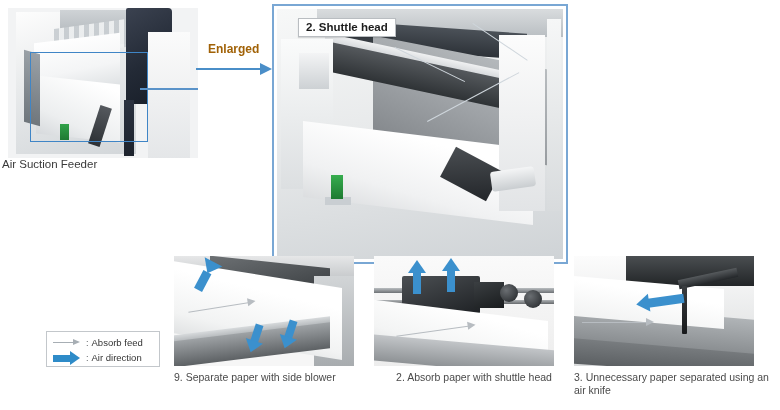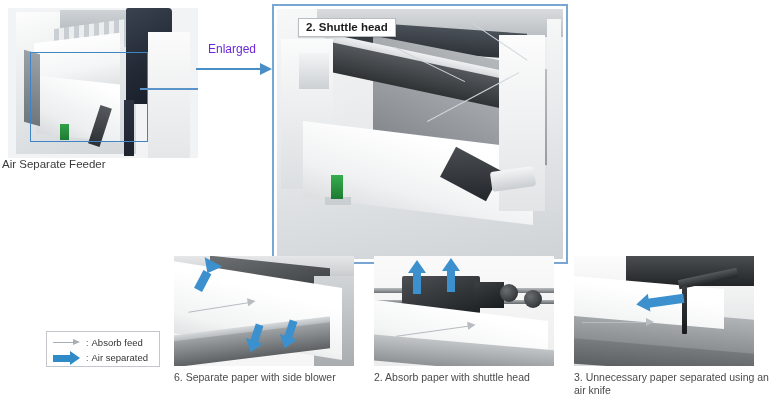--- a/index.html
+++ b/index.html
@@ -45,22 +45,22 @@
       border:1.6px solid #3f85c6;box-sizing:border-box;}
 
   .fig-caption{position:absolute;left:2px;top:158px;font-size:11.5px;color:#3a3a3a;}
 
   
   #enlarge-arrow{position:absolute;left:196px;top:62px;width:80px;height:14px;}
   #enlarge-arrow .shaft{position:absolute;left:0;top:6px;width:66px;height:2px;background:#4a8ec8;}
   #enlarge-arrow .head{position:absolute;left:64px;top:1px;width:0;height:0;
       border-top:6px solid transparent;border-bottom:6px solid transparent;
       border-left:12px solid #4a8ec8;}
-  #enlarged-label{position:absolute;left:208px;top:58px;font-size:12px;color:#6d28d9;
-      transform:translateY(-16px);}
+  #enlarged-label{position:absolute;left:208px;top:58px;font-size:12px;color:#a16207;
+      transform:translateY(-16px);font-weight:bold;}
 
   
   .connector{position:absolute;left:140px;top:88px;width:58px;height:1.6px;background:#5a93c9;}
 
   
   #enlarged-figure{position:absolute;left:272px;top:4px;width:296px;height:260px;
       border:2px solid #79a7d4;box-sizing:border-box;background:#fff;padding:3px;}
   .enl-inner{position:absolute;inset:3px;overflow:hidden;
       background:linear-gradient(170deg,#f7f8f8 0%,#e8eaeb 45%,#cfd3d6 100%);}
 
@@ -197,21 +197,21 @@
     <div class="stack"></div>
     <div class="side-rail"></div>
     <div class="blk-arm"></div>
     <div class="grn"></div>
     <div class="mach-dark"></div>
     <div class="mach-dark2"></div>
     <div class="mach-right"></div>
     <div class="hl-box"></div>
   </div>
 </div>
-<div class="fig-caption">Air Separate Feeder</div>
+<div class="fig-caption">Air Suction Feeder</div>
 
 <div class="connector"></div>
 <div id="enlarged-label">Enlarged</div>
 <div id="enlarge-arrow">
   <div class="shaft"></div>
   <div class="head"></div>
 </div>
 
 <div id="enlarged-figure">
   <div class="enl-inner">
@@ -246,21 +246,21 @@
     </span>
     <span class="leg-colon">:</span>
     <span class="leg-label">Absorb feed</span>
   </div>
   <div class="leg-row">
     <span class="leg-arrow">
       <span class="thick-shaft"></span>
         <span class="thick-head"></span>
     </span>
     <span class="leg-colon">:</span>
-    <span class="leg-label">Air separated</span>
+    <span class="leg-label">Air direction</span>
   </div>
 </div>
 
 <div class="panel" style="left:174px;">
   <div class="panel-img">
     <div class="p1-top"></div>
     <div class="p1-dark"></div>
     <div class="p1-right"></div>
     <div class="p1-paper"></div>
     <div class="p1-barlip"></div>
@@ -278,21 +278,21 @@
       <span class="ashaft" style="left:5px;top:0;width:8px;height:19px;"></span>
       <span class="ahead" style="left:0;top:17px;border-left:9px solid transparent;border-right:9px solid transparent;border-top:12px solid #3b90cd;"></span>
     </div>
 
     <div class="feed" style="left:14px;top:46px;width:72px;height:9px;transform:rotate(-9deg);">
       <span class="fshaft" style="width:62px;"></span>
       <span class="fhead" style="left:60px;"></span>
     </div>
   </div>
 </div>
-<div class="panel-caption" style="left:174px;">6. Separate paper with side blower</div>
+<div class="panel-caption" style="left:174px;">9. Separate paper with side blower</div>
 
 <div class="panel" style="left:374px;">
   <div class="panel-img">
     <div class="p2-bg"></div>
     <div class="p2-rail1"></div>
     <div class="p2-rail2"></div>
     <div class="p2-head"></div>
     <div class="p2-head2"></div>
     <div class="p2-knob" style="left:126px;"></div>
     <div class="p2-knob" style="left:150px;top:34px;"></div>
@@ -307,21 +307,21 @@
       <span class="ashaft" style="left:5px;top:12px;width:8px;height:22px;"></span>
       <span class="ahead" style="left:0;top:0;border-left:9px solid transparent;border-right:9px solid transparent;border-bottom:13px solid #3b90cd;"></span>
     </div>
 
     <div class="feed" style="left:22px;top:70px;width:84px;height:9px;transform:rotate(-8deg);">
       <span class="fshaft" style="width:74px;"></span>
       <span class="fhead" style="left:72px;"></span>
     </div>
   </div>
 </div>
-<div class="panel-caption" style="left:374px;">2. Absorb paper with shuttle head</div>
+<div class="panel-caption" style="left:374px;text-align:center;">2. Absorb paper with shuttle head</div>
 
 <div class="panel" style="left:574px;">
   <div class="panel-img">
     <div class="p3-bg"></div>
     <div class="p3-dark"></div>
     <div class="p3-low"></div>
     <div class="p3-mid"></div>
     <div class="p3-paper"></div>
     <div class="p3-arm"></div>
     <div class="p3-knife"></div>

